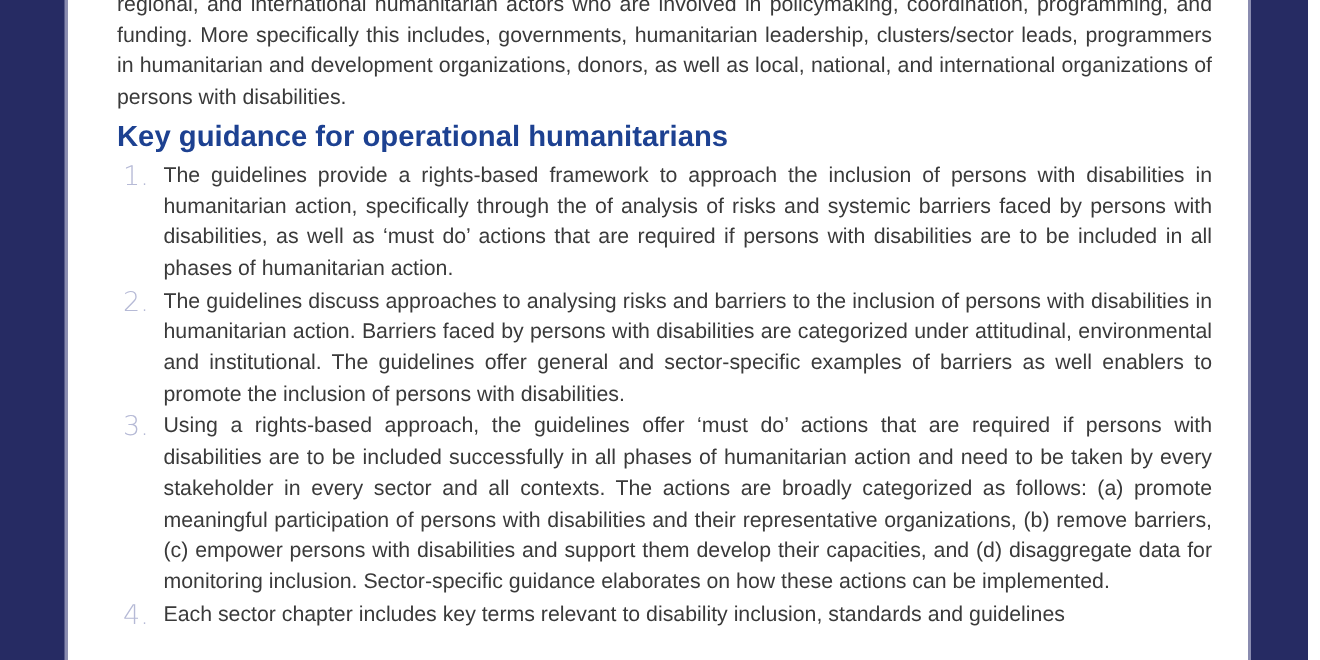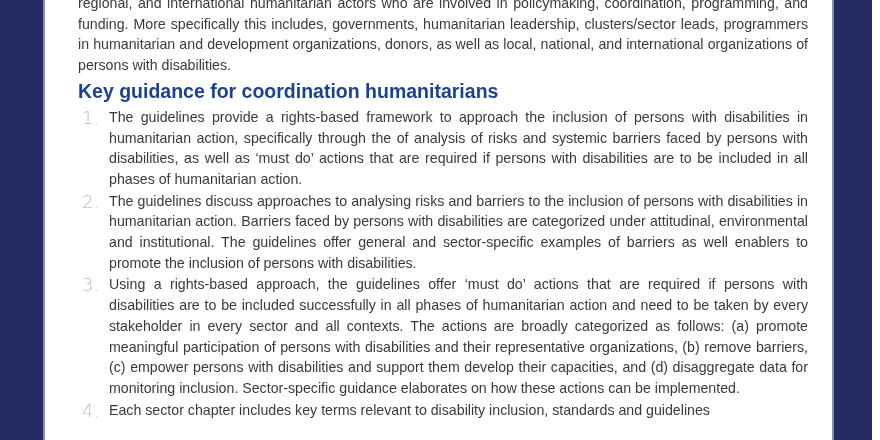--- a/index.html
+++ b/index.html
@@ -82,21 +82,21 @@
   </style>
 </head>
 <body>
 
 <div class="page">
   <div class="sidebar-left"></div>
 
   <div class="content">
     <p class="intro">regional, and international humanitarian actors who are involved in policymaking, coordination, programming, and funding. More specifically this includes, governments, humanitarian leadership, clusters/sector leads, programmers in humanitarian and development organizations, donors, as well as local, national, and international organizations of persons with disabilities.</p>
 
-    <h2 class="heading">Key guidance for coordination humanitarians</h2>
+    <h2 class="heading">Key guidance for operational humanitarians</h2>
 
     <ol class="guidance-list">
       <li class="guidance-item">
         <span class="item-number">1.</span>
         <p class="item-text">The guidelines provide a rights-based framework to approach the inclusion of persons with disabilities in humanitarian action, specifically through the of analysis of risks and systemic barriers faced by persons with disabilities, as well as ‘must do’ actions that are required if persons with disabilities are to be included in all phases of humanitarian action.</p>
       </li>
       <li class="guidance-item">
         <span class="item-number">2.</span>
         <p class="item-text">The guidelines discuss approaches to analysing risks and barriers to the inclusion of persons with disabilities in humanitarian action. Barriers faced by persons with disabilities are categorized under attitudinal, environmental and institutional. The guidelines offer general and sector-specific examples of barriers as well enablers to promote the inclusion of persons with disabilities.</p>
       </li>

